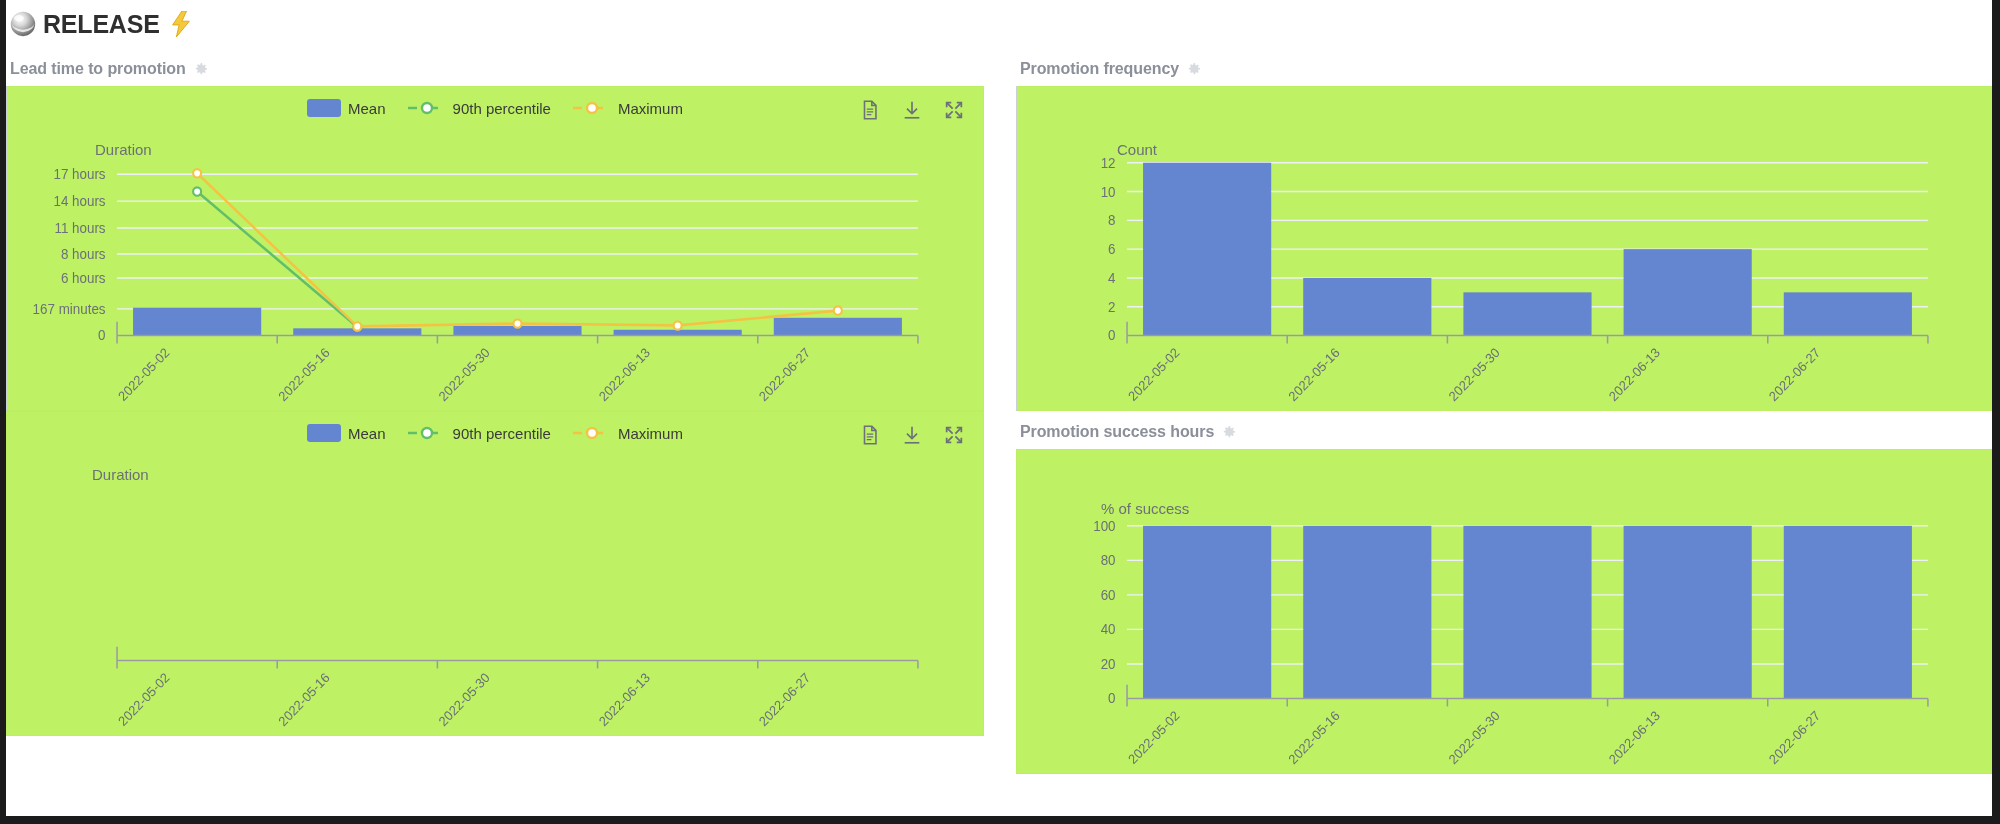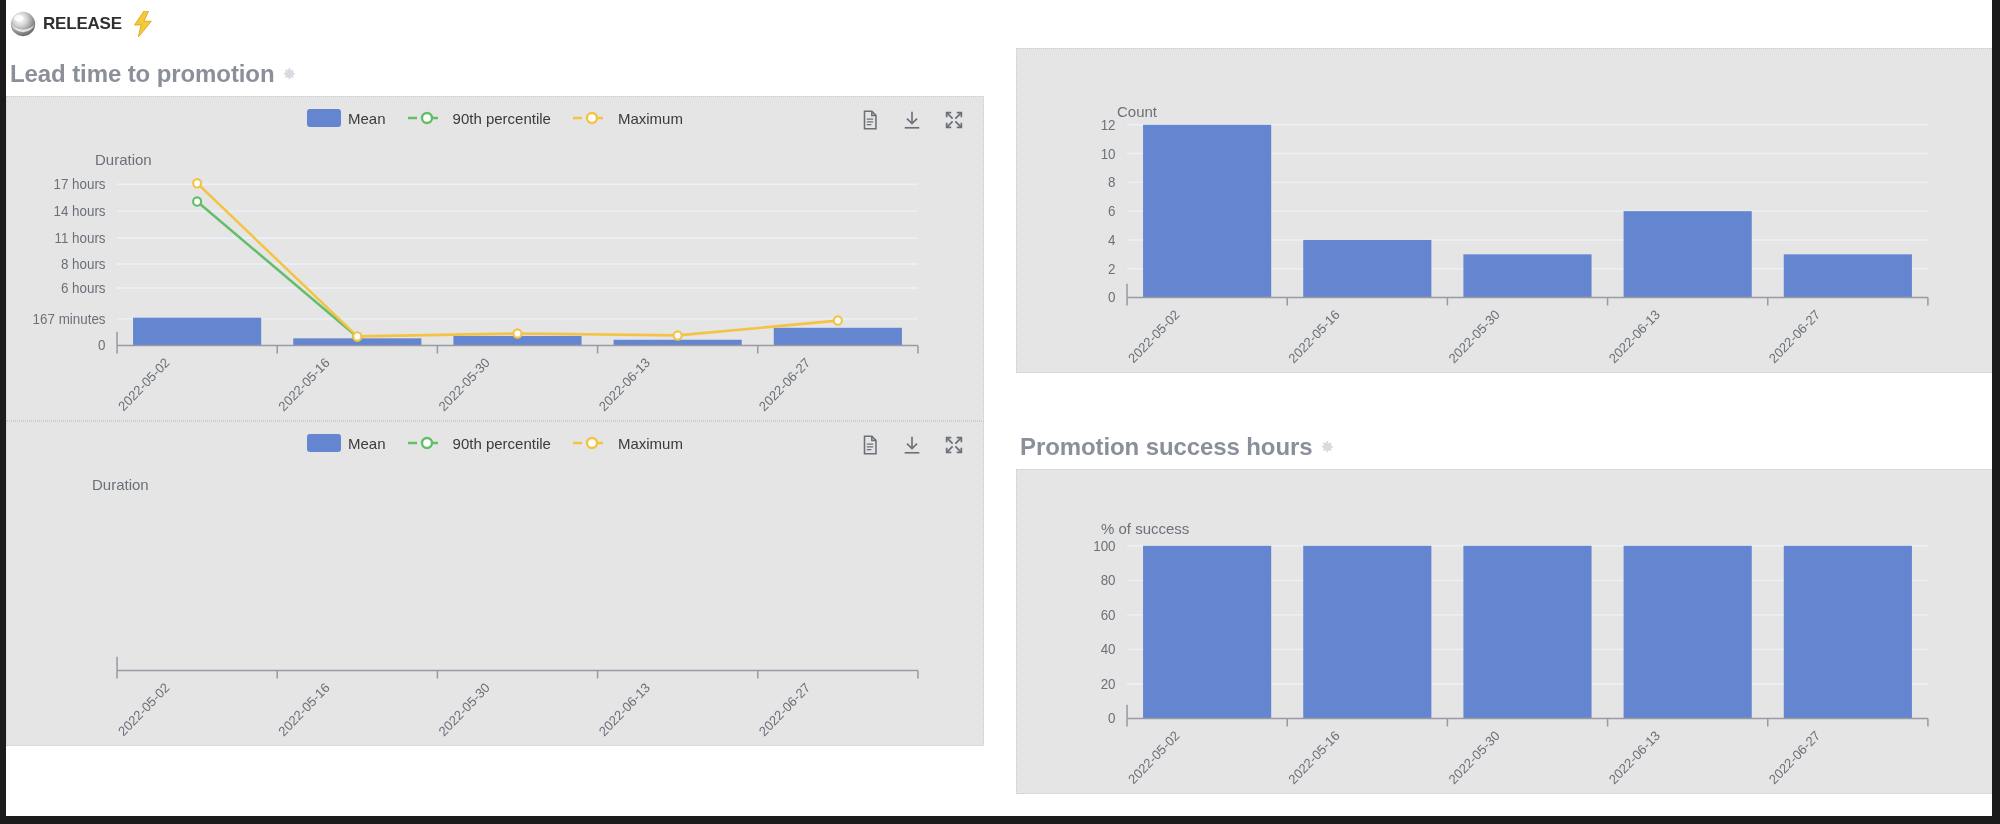--- a/index.html
+++ b/index.html
@@ -16,43 +16,43 @@
   
   .topbar{
     height:48px;
     display:flex; align-items:center;
     padding-left:10px;
     background:#fff;
   }
   .brand{ display:flex; align-items:center; gap:7px; }
   .sphere-icon{ width:26px;height:26px;display:block; }
   .brand-name{
-    font-size:17px; font-weight:bold; letter-spacing:-0.2px;
+    font-size:25px; font-weight:bold; letter-spacing:-0.2px;
     color:#2f2f2f;
   }
   .bolt-icon{ width:24px;height:26px;display:block; margin-left:2px;}
 
   
   .dash{
     padding:0 6px;
   }
   .row{ display:flex; gap:32px; }
   .col{ width:1020px; }
 
   .panel-title{
     display:flex; align-items:center; gap:7px;
-    font-size:24px; font-weight:bold; color:#8a8f99;
+    font-size:16px; font-weight:bold; color:#8a8f99;
     margin:12px 0 8px 4px;
     letter-spacing:-0.1px;
   }
   .gear-icon{ width:16px; height:16px; display:block; opacity:.55;}
 
   .panel{
     border:1px dotted #c9cdd4;
-    background:#e5e5e5;
+    background:#bef264;
     height:325px;
     position:relative;
   }
   .panel.tall{ height:325px; }
 
   
   .chart-tools{
     position:absolute; top:12px; right:18px;
     display:flex; gap:20px; align-items:center;
   }
@@ -228,20 +228,27 @@
               <text class="xtick" x="338.1" y="224" transform="rotate(-45 338.1 224)" text-anchor="end">2022-05-16</text>
               <text class="xtick" x="505.5" y="224" transform="rotate(-45 505.5 224)" text-anchor="end">2022-05-30</text>
               <text class="xtick" x="672.9" y="224" transform="rotate(-45 672.9 224)" text-anchor="end">2022-06-13</text>
               <text class="xtick" x="840.3000000000001" y="224" transform="rotate(-45 840.3000000000001 224)" text-anchor="end">2022-06-27</text>
             </svg>
         </div>
       </div>
     </div>
 
     <div class="col">
+      <div class="panel-title">
+        <span>Promotion frequency</span>
+        <svg class="gear-icon" viewBox="0 0 24 24">
+          <path fill="#b7bcc4" d="M12 8a4 4 0 100 8 4 4 0 000-8zm0 6a2 2 0 110-4 2 2 0 010 4z"></path>
+          <path fill="#b7bcc4" d="M21 13v-2l-2.3-.4a6.9 6.9 0 00-.8-1.9l1.3-1.9-1.4-1.4-1.9 1.3a6.9 6.9 0 00-1.9-.8L13.6 3h-2l-.4 2.3a6.9 6.9 0 00-1.9.8L7.4 4.8 6 6.2l1.3 1.9a6.9 6.9 0 00-.8 1.9L4.2 10.4v2l2.3.4c.2.7.5 1.3.8 1.9l-1.3 1.9 1.4 1.4 1.9-1.3c.6.4 1.2.6 1.9.8l.4 2.3h2l.4-2.3c.7-.2 1.3-.4 1.9-.8l1.9 1.3 1.4-1.4-1.3-1.9c.4-.6.6-1.2.8-1.9L21 13z"></path>
+        </svg>
+      </div>
       <div class="panel">
         <div class="chart">
           <div class="axis-title" style="left:100px;top:10px">Count</div>
           <svg class="plot-svg" id="svg-chart1" viewBox="0 0 1020 281" preserveAspectRatio="none">
               <text class="ytick" x="103" y="211">0</text>
               <line class="gridline" x1="115" y1="177" x2="952" y2="177"></line>
               <text class="ytick" x="103" y="182">2</text>
               <line class="gridline" x1="115" y1="148" x2="952" y2="148"></line>
               <text class="ytick" x="103" y="153">4</text>
               <line class="gridline" x1="115" y1="119" x2="952" y2="119"></line>

